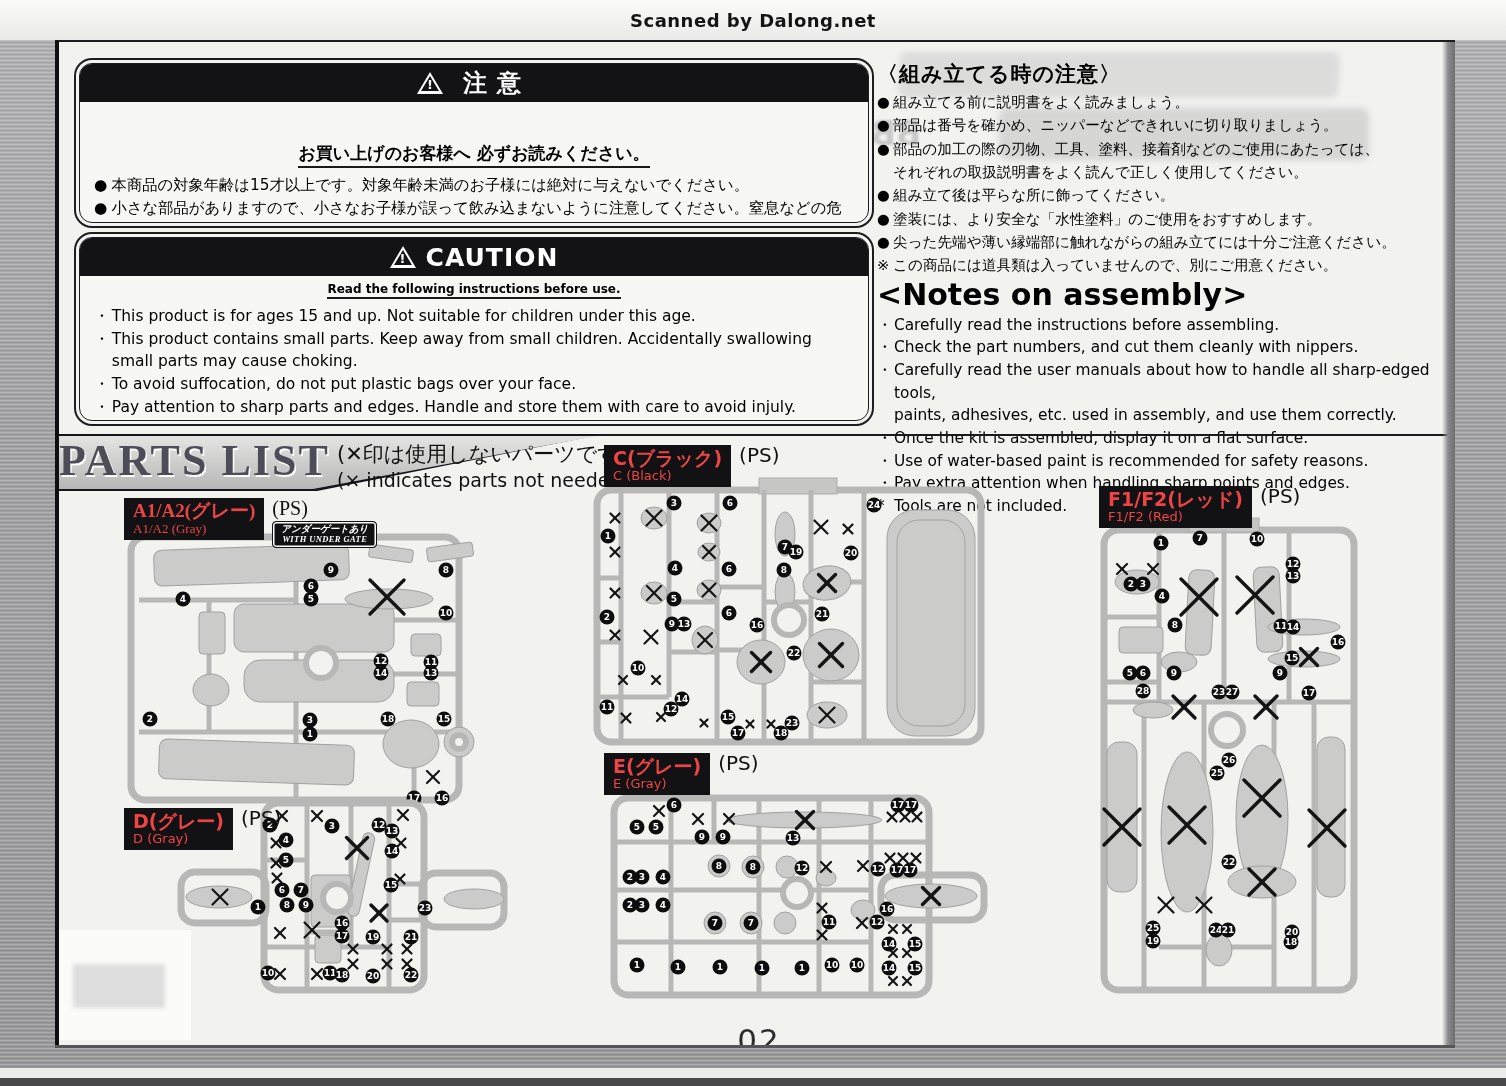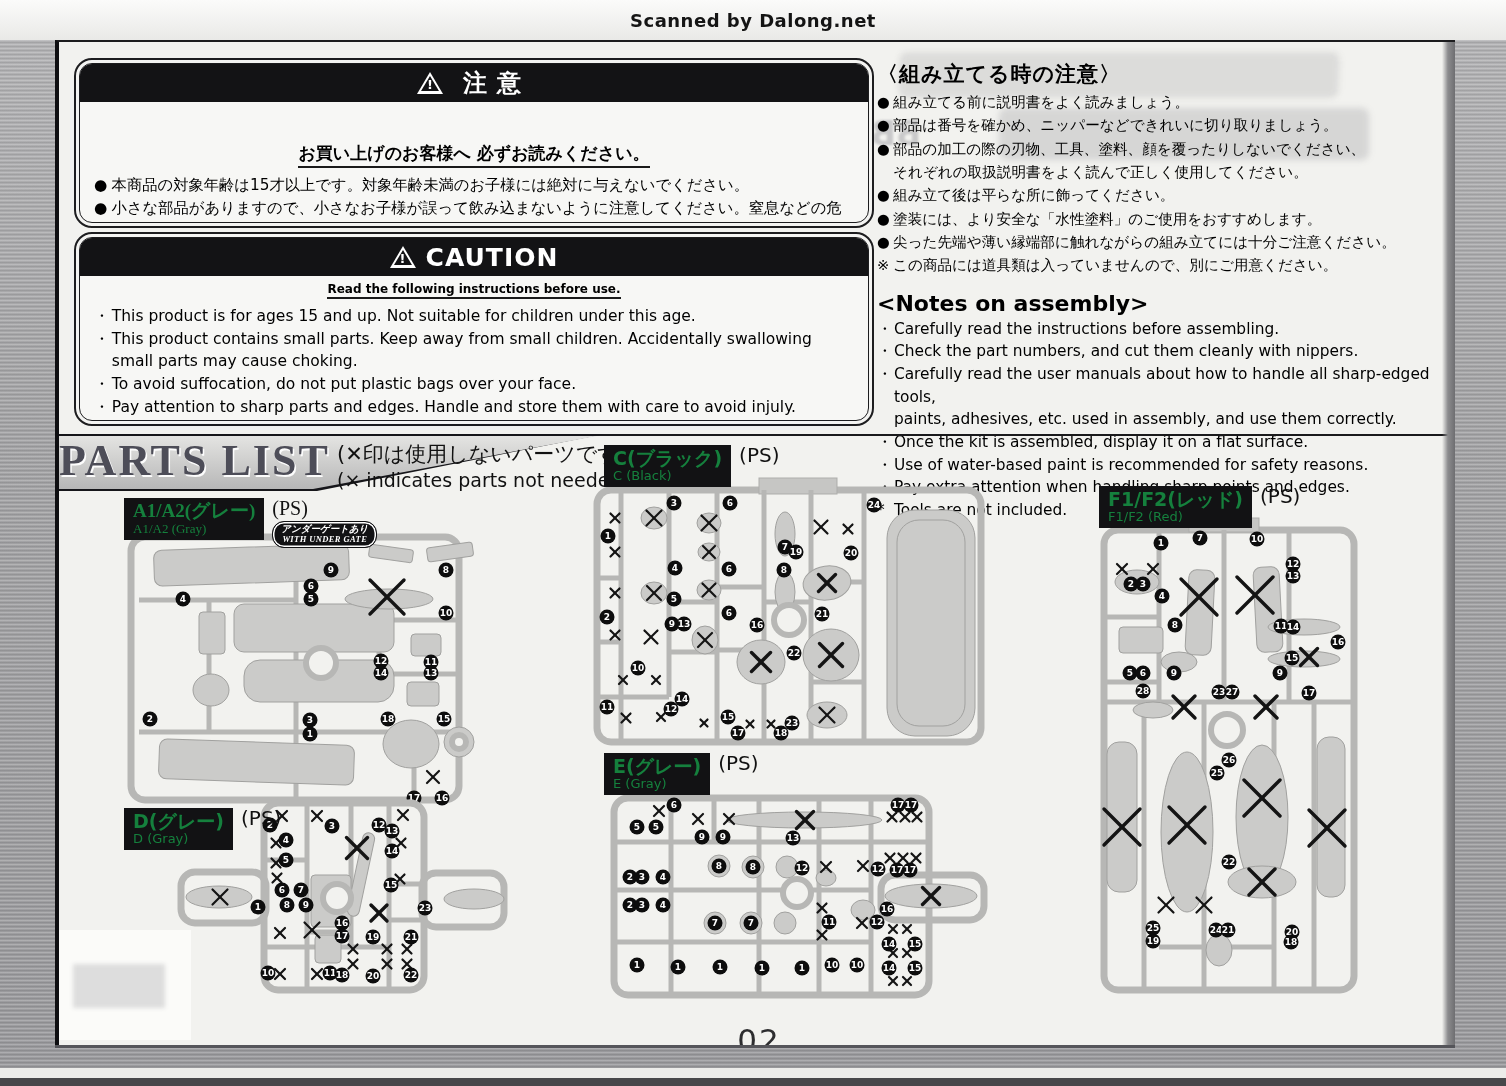--- a/index.html
+++ b/index.html
@@ -57,21 +57,21 @@
   .caution-list{padding:2px 14px 0 14px;}
   .caution-list .line{display:flex;}
   .caution-list .mk{flex:none;width:1.15em;}
   .jp-list{font-size:15.3px;line-height:1.5;}
   .en-list{font-size:15.5px;line-height:1.46;}
 
   
   .notes{position:absolute;left:818px;top:18px;width:578px;}
   .notes-h{margin:0;}
   .notes-h.jp{font-size:21px;letter-spacing:1px;}
-  .notes-h.en{font-size:22px;margin-top:14px;}
+  .notes-h.en{font-size:30px;}
   .notes-list{margin-top:2px;}
   .notes-list .line{display:flex;}
   .notes-list .mk{flex:none;width:1.1em;}
   .notes-list .indent{padding-left:1.1em;align-items:flex-end;}
   .notes-list.jp{font-size:14.6px;line-height:1.6;}
   .notes-list.en{font-size:15.4px;line-height:1.47;}
 
   
   .parts-rule{position:absolute;left:0;top:392px;width:1396px;height:2px;background:#1a1a1c;}
   .banner-bg{position:absolute;left:0;top:392px;width:545px;height:57px;background:#16161a;
@@ -93,26 +93,26 @@
   .part{fill:#cbcbc9;stroke:#a1a19f;stroke-width:1;}
   .ring{fill:#f2f2ef;stroke:#b7b7b5;stroke-width:6;}
   .xmark{stroke:#141414;stroke-width:2.2;stroke-linecap:round;}
   .xmark.big{stroke-width:3.4;}
   .marker-dot{fill:#0d0d0d;}
   .marker-num{font-family:"DejaVu Sans",sans-serif;font-size:9px;font-weight:bold;fill:#ffffff;text-anchor:middle;}
 
   
   #labels{position:absolute;left:0;top:0;width:1396px;height:1003px;pointer-events:none;}
   .sprue-label{position:absolute;display:flex;align-items:flex-start;gap:8px;}
-  .label-box{background:#121214;color:#15803d;padding:3px 9px 4px;}
+  .label-box{background:#121214;color:#ef4444;padding:3px 9px 4px;}
   .label-jp{font-size:19px;font-weight:bold;line-height:1.1;white-space:nowrap;}
   .label-en{font-size:13px;line-height:1.1;white-space:nowrap;}
   .label-right{display:flex;flex-direction:column;gap:3px;align-items:flex-start;}
   .label-ps{font-size:20px;font-weight:500;color:#111;line-height:1;}
-  .badge{background:#121214;color:#fff;border-radius:12px;padding:2px 8px;
+  .badge{background:#121214;color:#fff;border-radius:4px;padding:2px 8px;
     box-shadow:inset 0 0 0 1.5px #fff;border:1px solid #121214;text-align:center;
     font-style:italic;font-weight:bold;line-height:1.15;}
   .badge div:first-child{font-size:9.5px;}
   .badge div:last-child{font-size:8.5px;letter-spacing:.4px;}
 
   .pagenum{position:absolute;left:645px;top:980px;width:110px;text-align:center;
     font-size:31px;color:#2d2d2f;letter-spacing:2px;}
 </style>
 </head>
 <body>
@@ -188,21 +188,21 @@
           <div class="line">
             <span class="mk">●</span>
             <span>組み立てる前に説明書をよく読みましょう。</span>
           </div>
           <div class="line">
             <span class="mk">●</span>
             <span>部品は番号を確かめ、ニッパーなどできれいに切り取りましょう。</span>
           </div>
           <div class="line">
             <span class="mk">●</span>
-            <span>部品の加工の際の刃物、工具、塗料、顔を覆ったりしないでください、</span>
+            <span>部品の加工の際の刃物、工具、塗料、接着剤などのご使用にあたっては、</span>
           </div>
           <div class="line indent">
             <span>それぞれの取扱説明書をよく読んで正しく使用してください。</span>
           </div>
           <div class="line">
             <span class="mk">●</span>
             <span>組み立て後は平らな所に飾ってください。</span>
           </div>
           <div class="line">
             <span class="mk">●</span>

